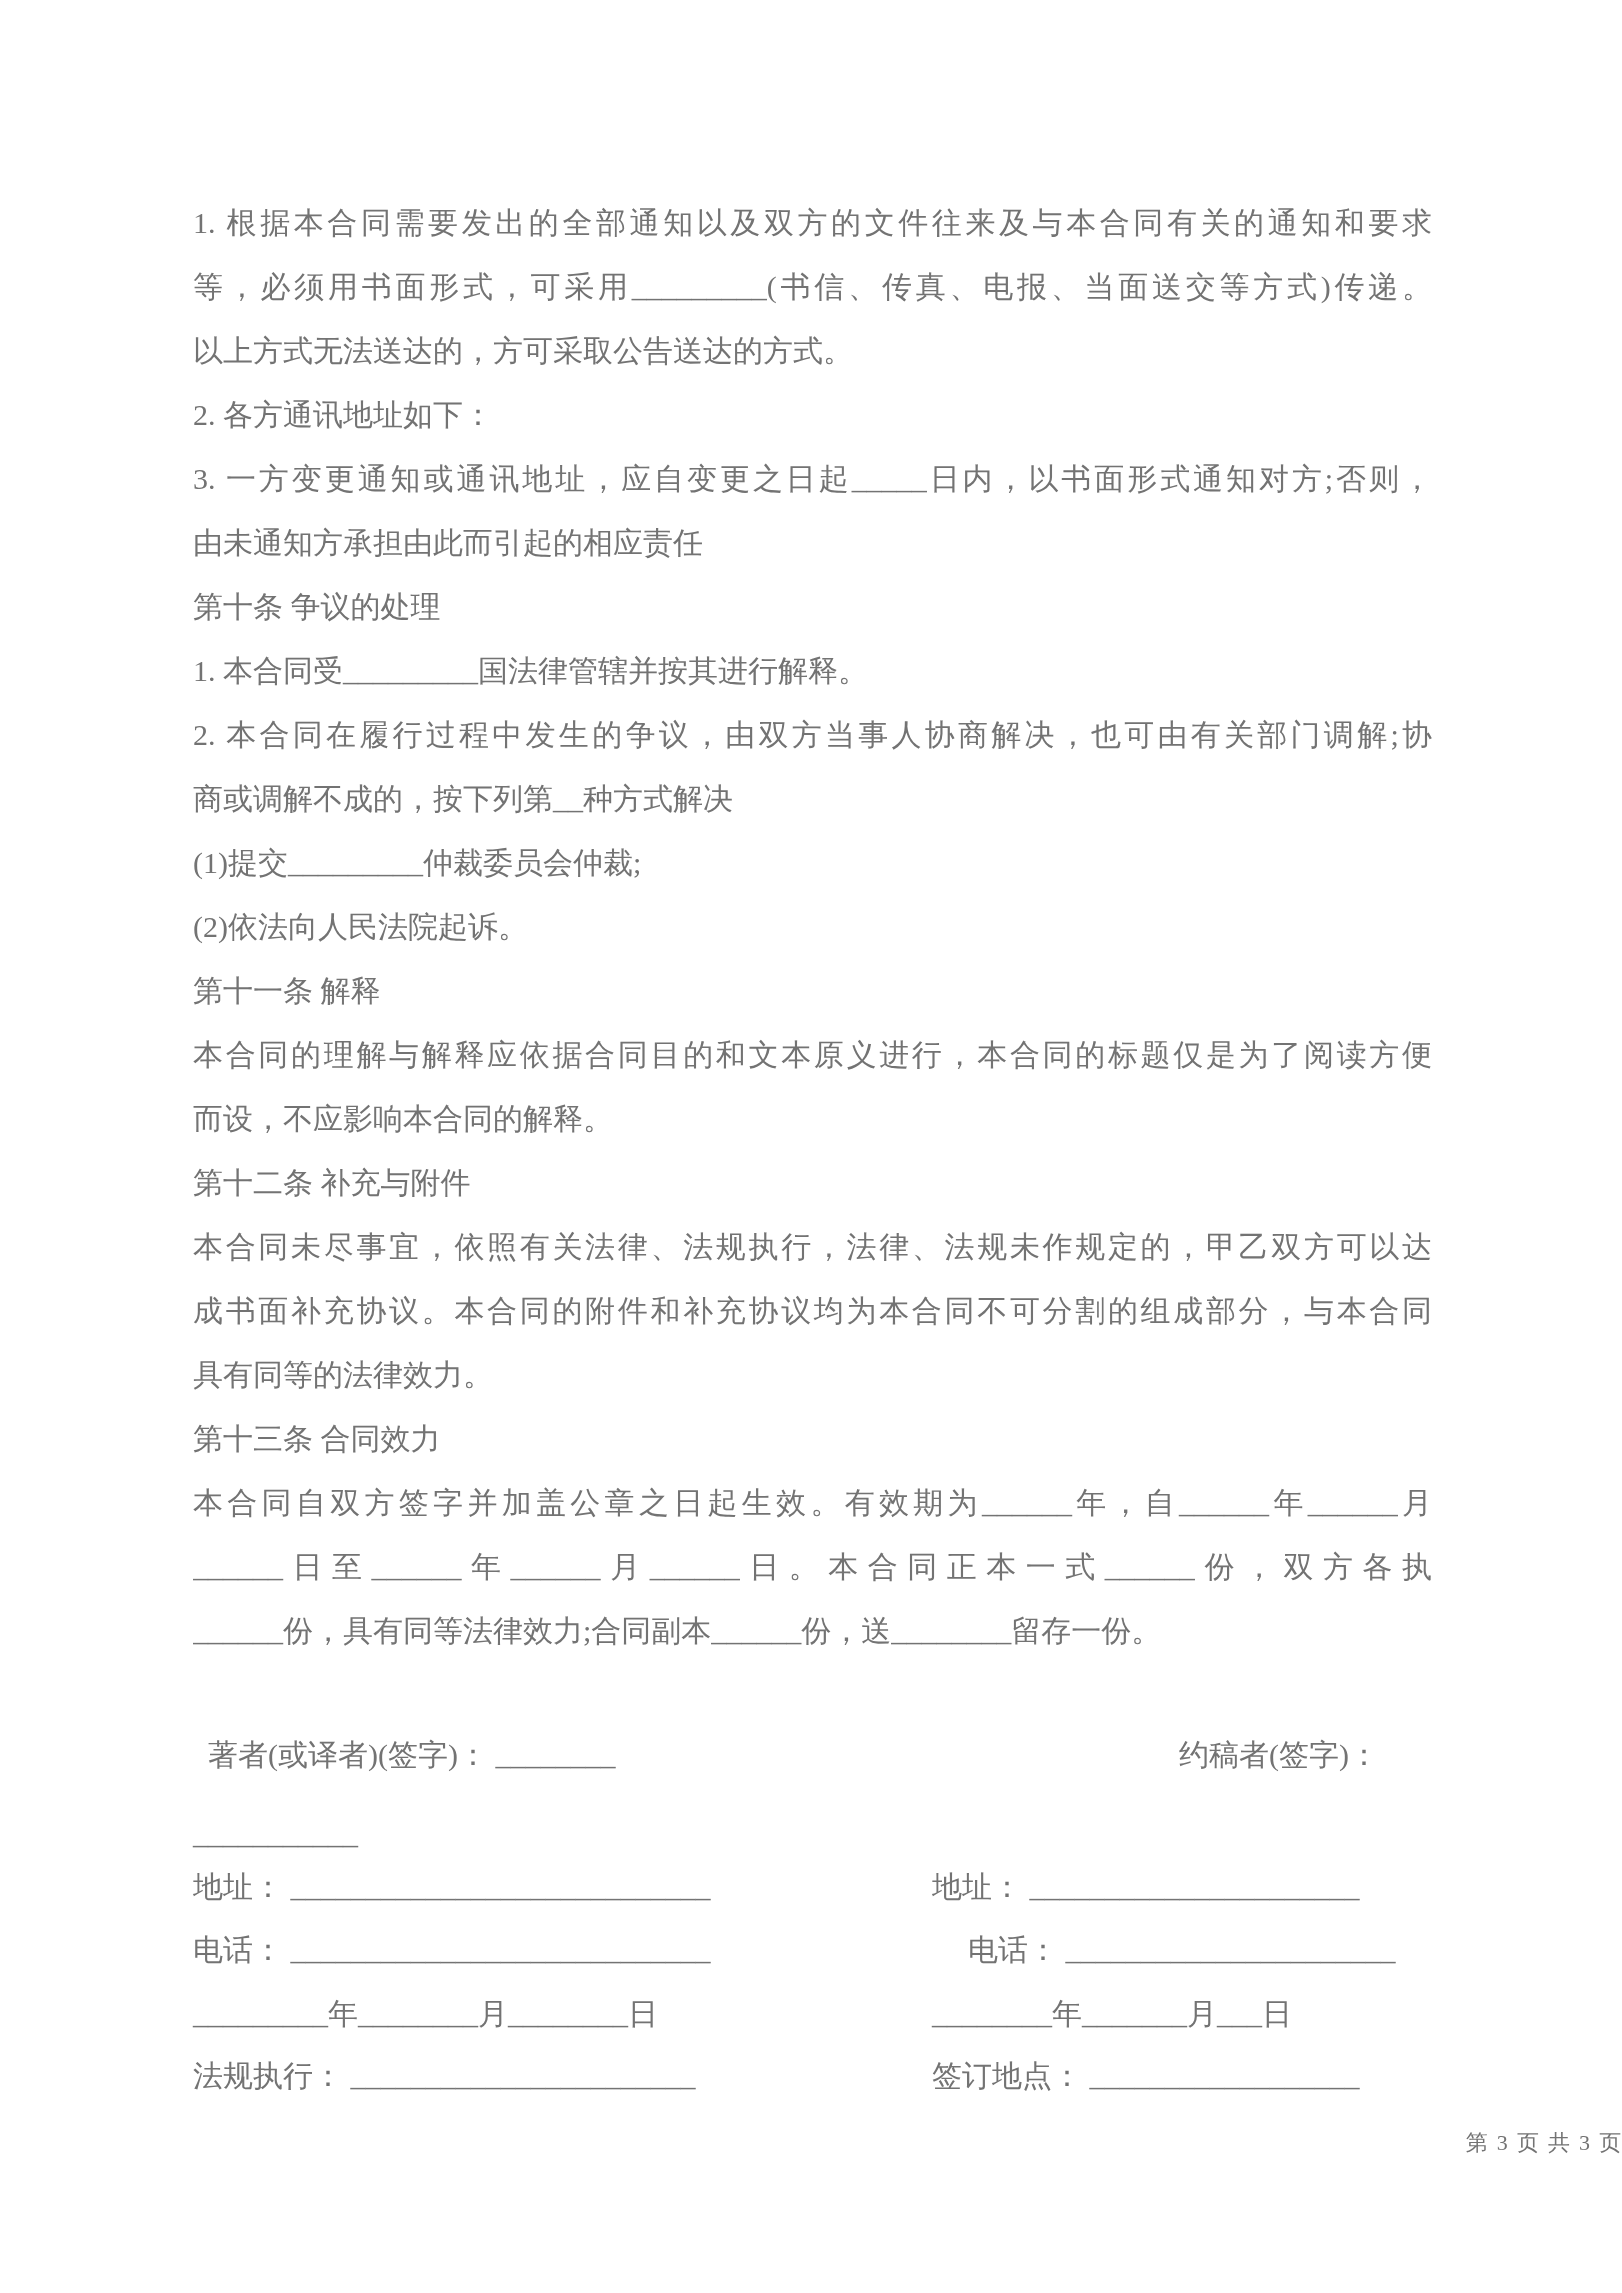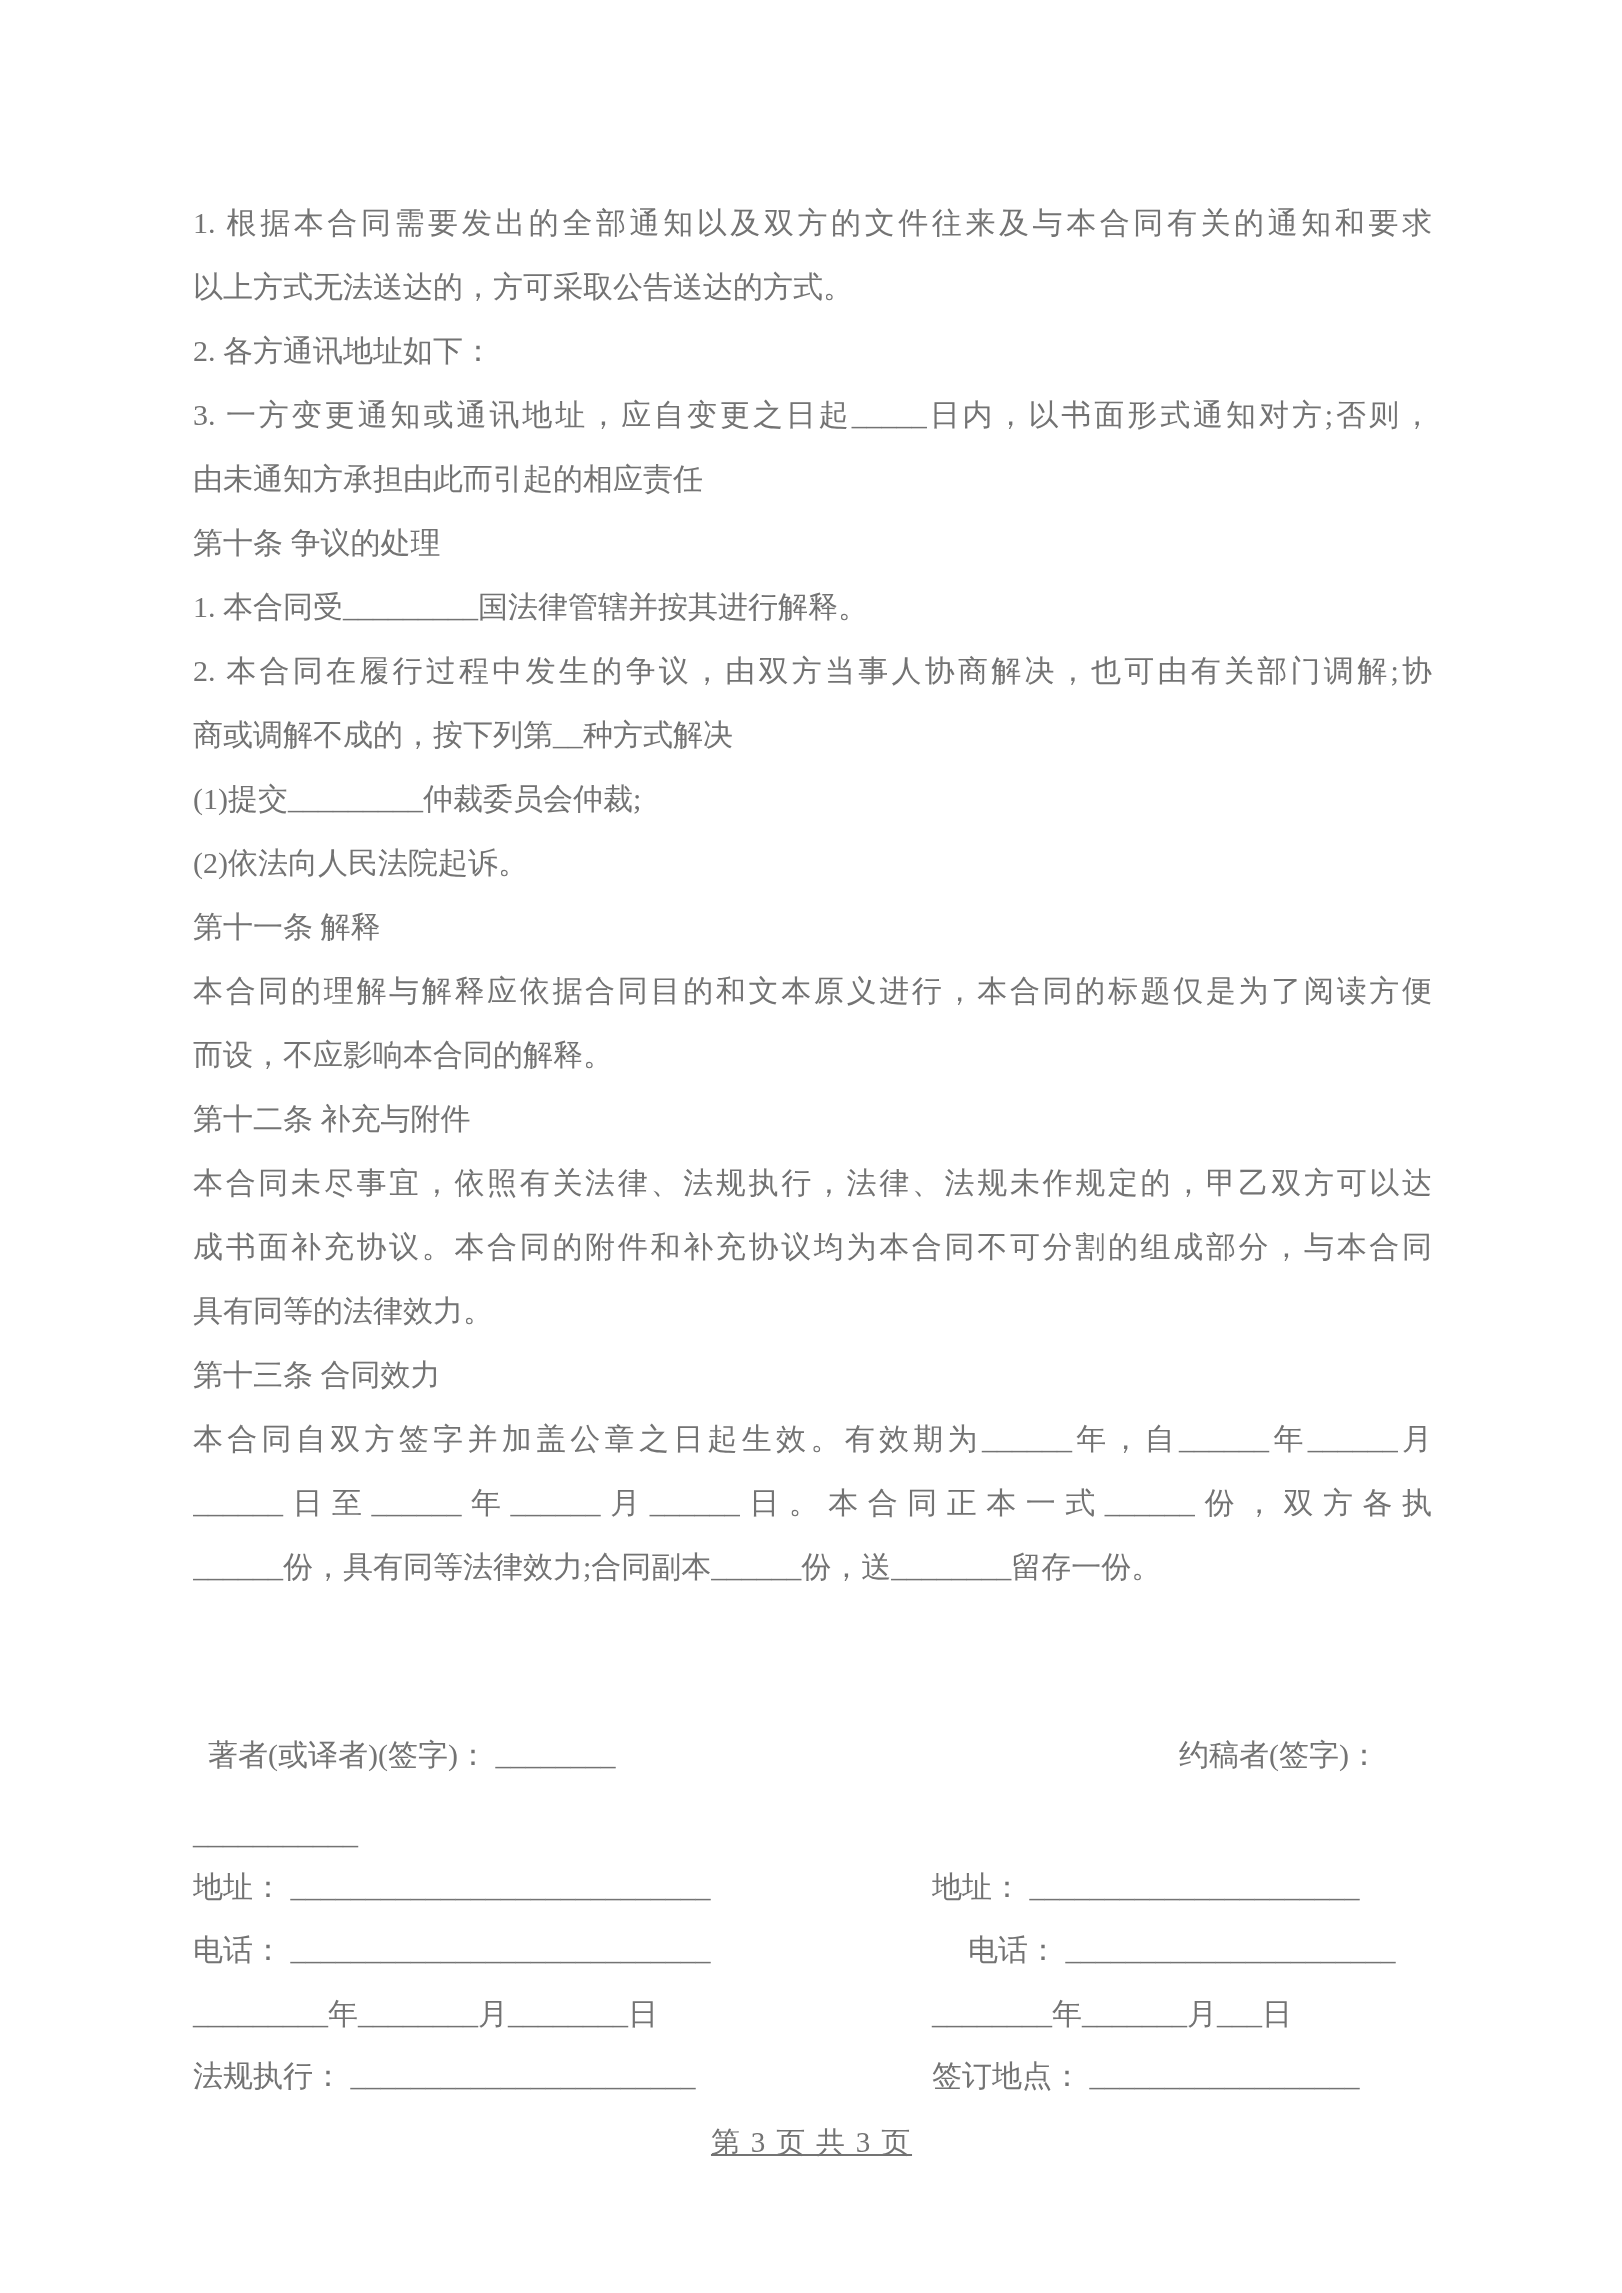--- a/index.html
+++ b/index.html
@@ -46,34 +46,34 @@
   .row-d-r{top:1918px;left:968px}
   .row-e-l{top:1982px;left:193px}
   .row-e-r{top:1982px;left:932px}
   .row-f-l{top:2044px;left:193px}
   .row-f-r{top:2044px;left:932px}
   .footer{
     position:absolute;
     top:2120px;
     left:0;
     width:100%;
-    text-align:center;
-    font-size:29px;
+    text-align:right;
+    font-size:22px;
     line-height:45px;
     letter-spacing:1.8px;
-    text-decoration:underline;
   }
 </style>
 </head>
 <body>
 
 <div class="page">
 
   <div class="body-text" id="body-lines">
       <div class="line just">1. 根据本合同需要发出的全部通知以及双方的文件往来及与本合同有关的通知和要求</div>
+      <div class="line just">等，必须用书面形式，可采用_________(书信、传真、电报、当面送交等方式)传递。</div>
       <div class="line">以上方式无法送达的，方可采取公告送达的方式。</div>
       <div class="line">2. 各方通讯地址如下：______________________________________________________________。</div>
       <div class="line just">3. 一方变更通知或通讯地址，应自变更之日起_____日内，以书面形式通知对方;否则，</div>
       <div class="line">由未通知方承担由此而引起的相应责任</div>
       <div class="line">第十条 争议的处理</div>
       <div class="line">1. 本合同受_________国法律管辖并按其进行解释。</div>
       <div class="line just">2. 本合同在履行过程中发生的争议，由双方当事人协商解决，也可由有关部门调解;协</div>
       <div class="line">商或调解不成的，按下列第__种方式解决</div>
       <div class="line">(1)提交_________仲裁委员会仲裁;</div>
       <div class="line">(2)依法向人民法院起诉。</div>

